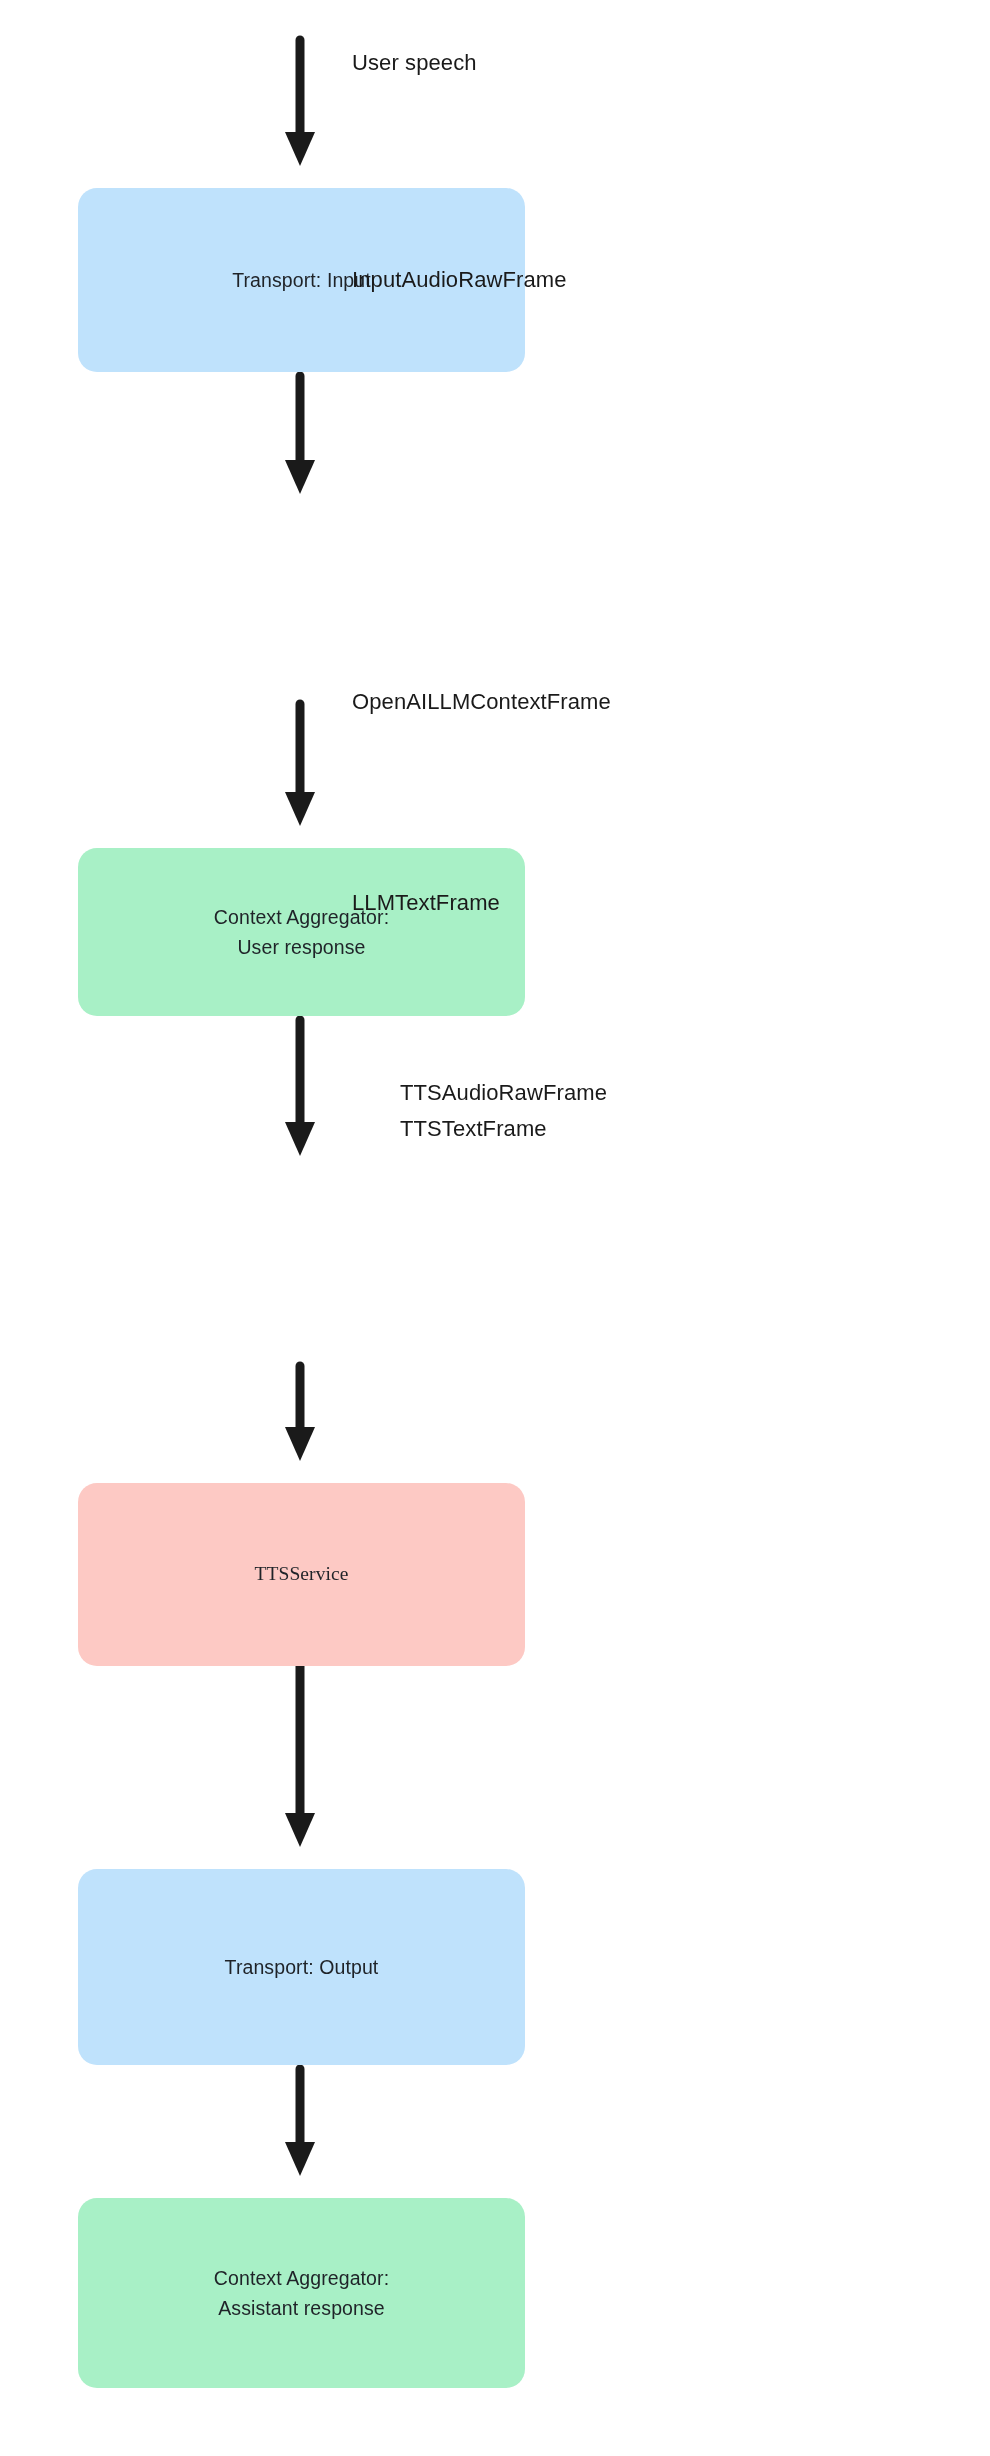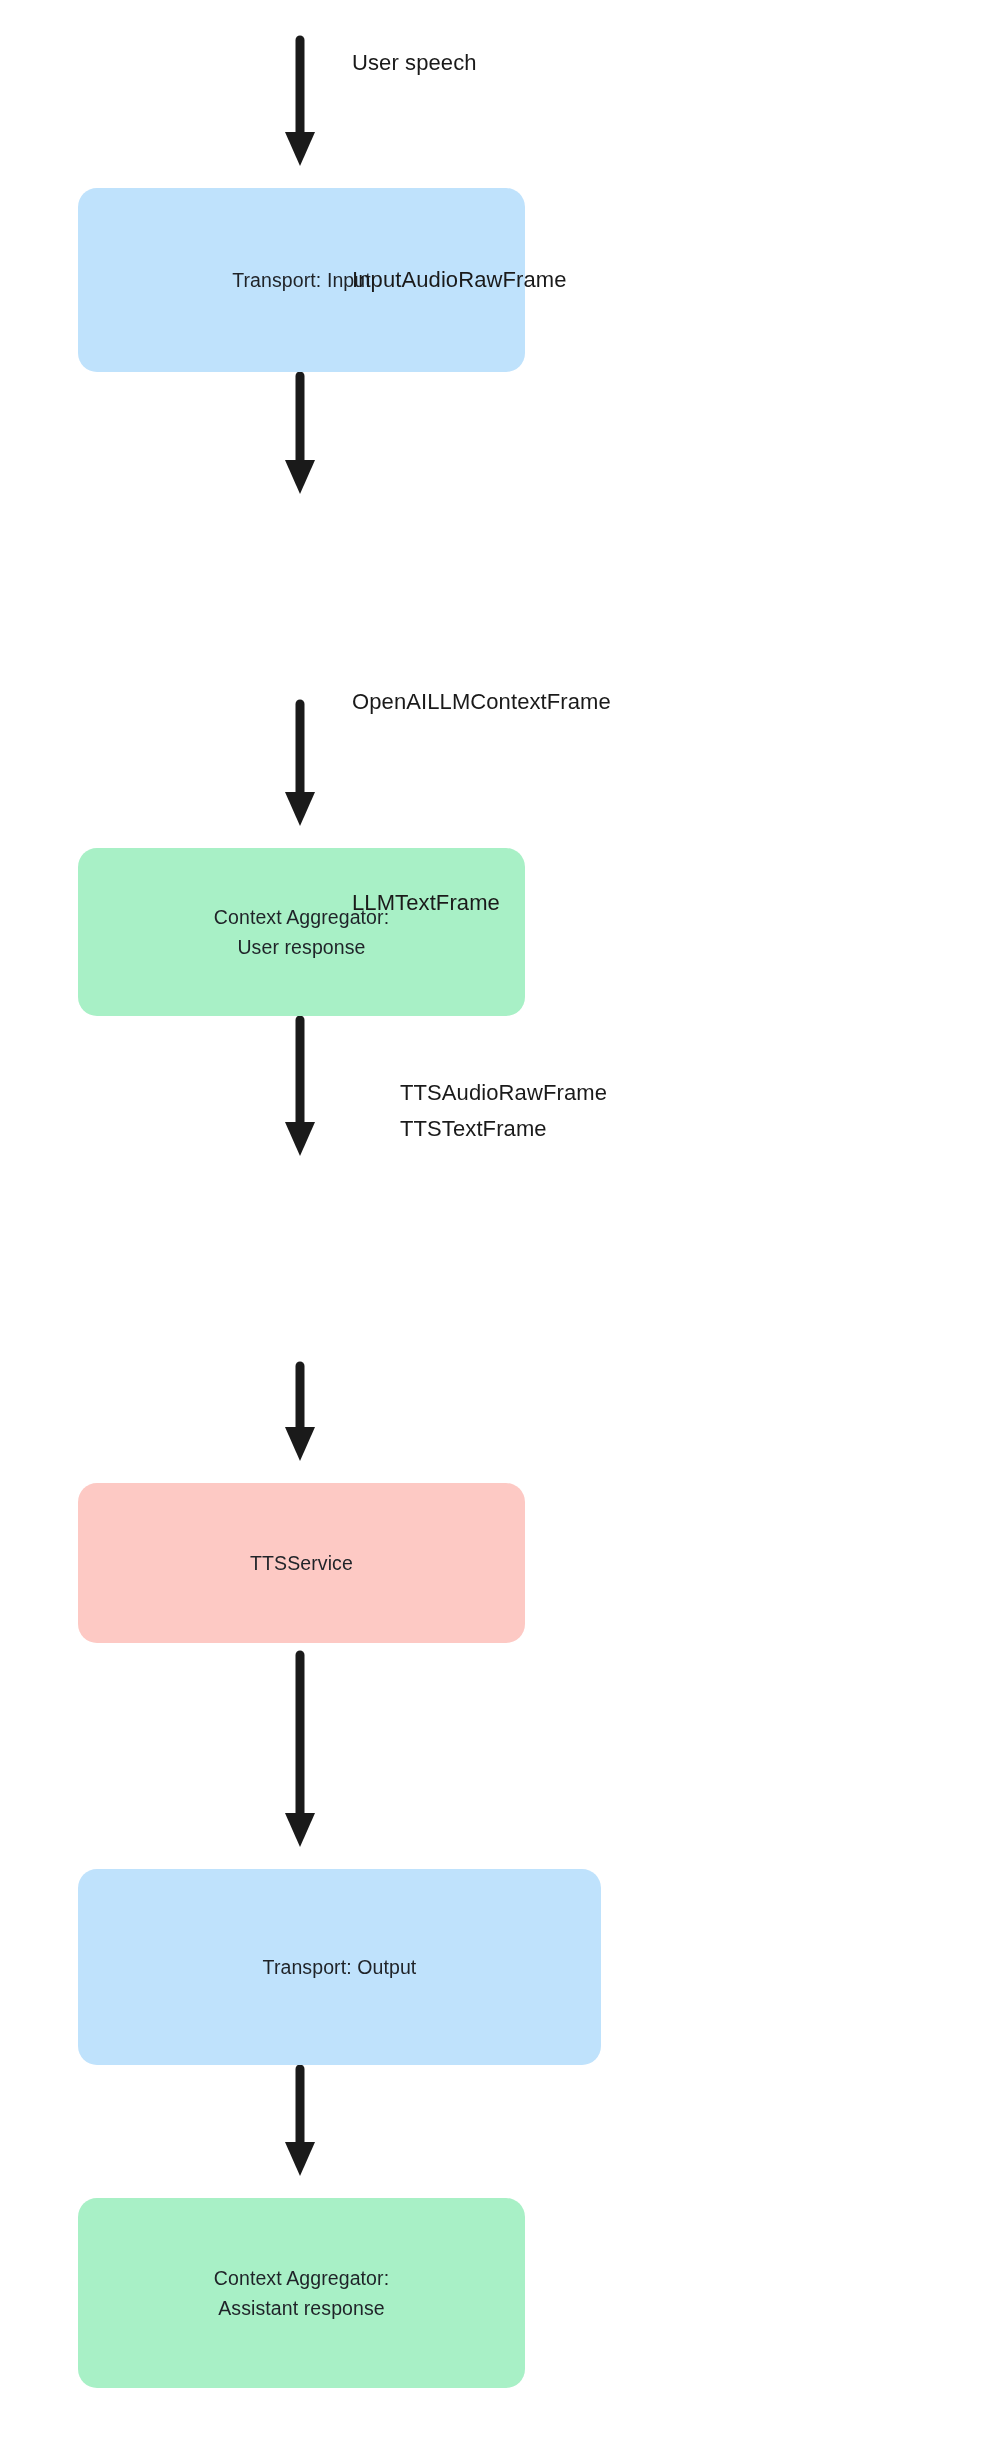--- a/index.html
+++ b/index.html
@@ -89,25 +89,25 @@
     <span class="line">Transport: Input</span>
   </div>
 
 
   <div class="node" id="node-context-aggregator-user" style="left: 78px; top: 848px; width: 447px; height: 168px; background: rgb(168, 240, 198); color: rgb(31, 35, 40);">
     <span class="line">Context Aggregator:</span>
     <span class="line">User response</span>
   </div>
 
 
-  <div class="node" id="node-tts-service" style="left: 78px; top: 1483px; width: 447px; height: 160px; background: rgb(253, 201, 196); color: rgb(31, 35, 40);">
+  <div class="node" id="node-tts-service" style="left: 78px; top: 1483px; width: 447px; height: 183px; background: rgb(253, 201, 196); color: rgb(31, 35, 40); font-family: Liberation Serif, serif;">
     <span class="line">TTSService</span>
   </div>
 
-  <div class="node" id="node-transport-output" style="left: 78px; top: 1869px; width: 523px; height: 196px; background: rgb(191, 226, 252); color: rgb(31, 35, 40); justify-content: center;">
+  <div class="node" id="node-transport-output" style="left: 78px; top: 1869px; width: 447px; height: 196px; background: rgb(191, 226, 252); color: rgb(31, 35, 40); justify-content: center;">
     <span class="line">Transport: Output</span>
   </div>
 
   <div class="node" id="node-context-aggregator-assistant" style="left: 78px; top: 2198px; width: 447px; height: 190px; background: rgb(168, 240, 198); color: rgb(31, 35, 40);">
     <span class="line">Context Aggregator:</span>
     <span class="line">Assistant response</span>
   </div>
 
   <div class="edge-label" id="label-user-speech" style="left: 352px; top: 45px; color: rgb(26, 26, 26);">
     <span>User speech</span>

